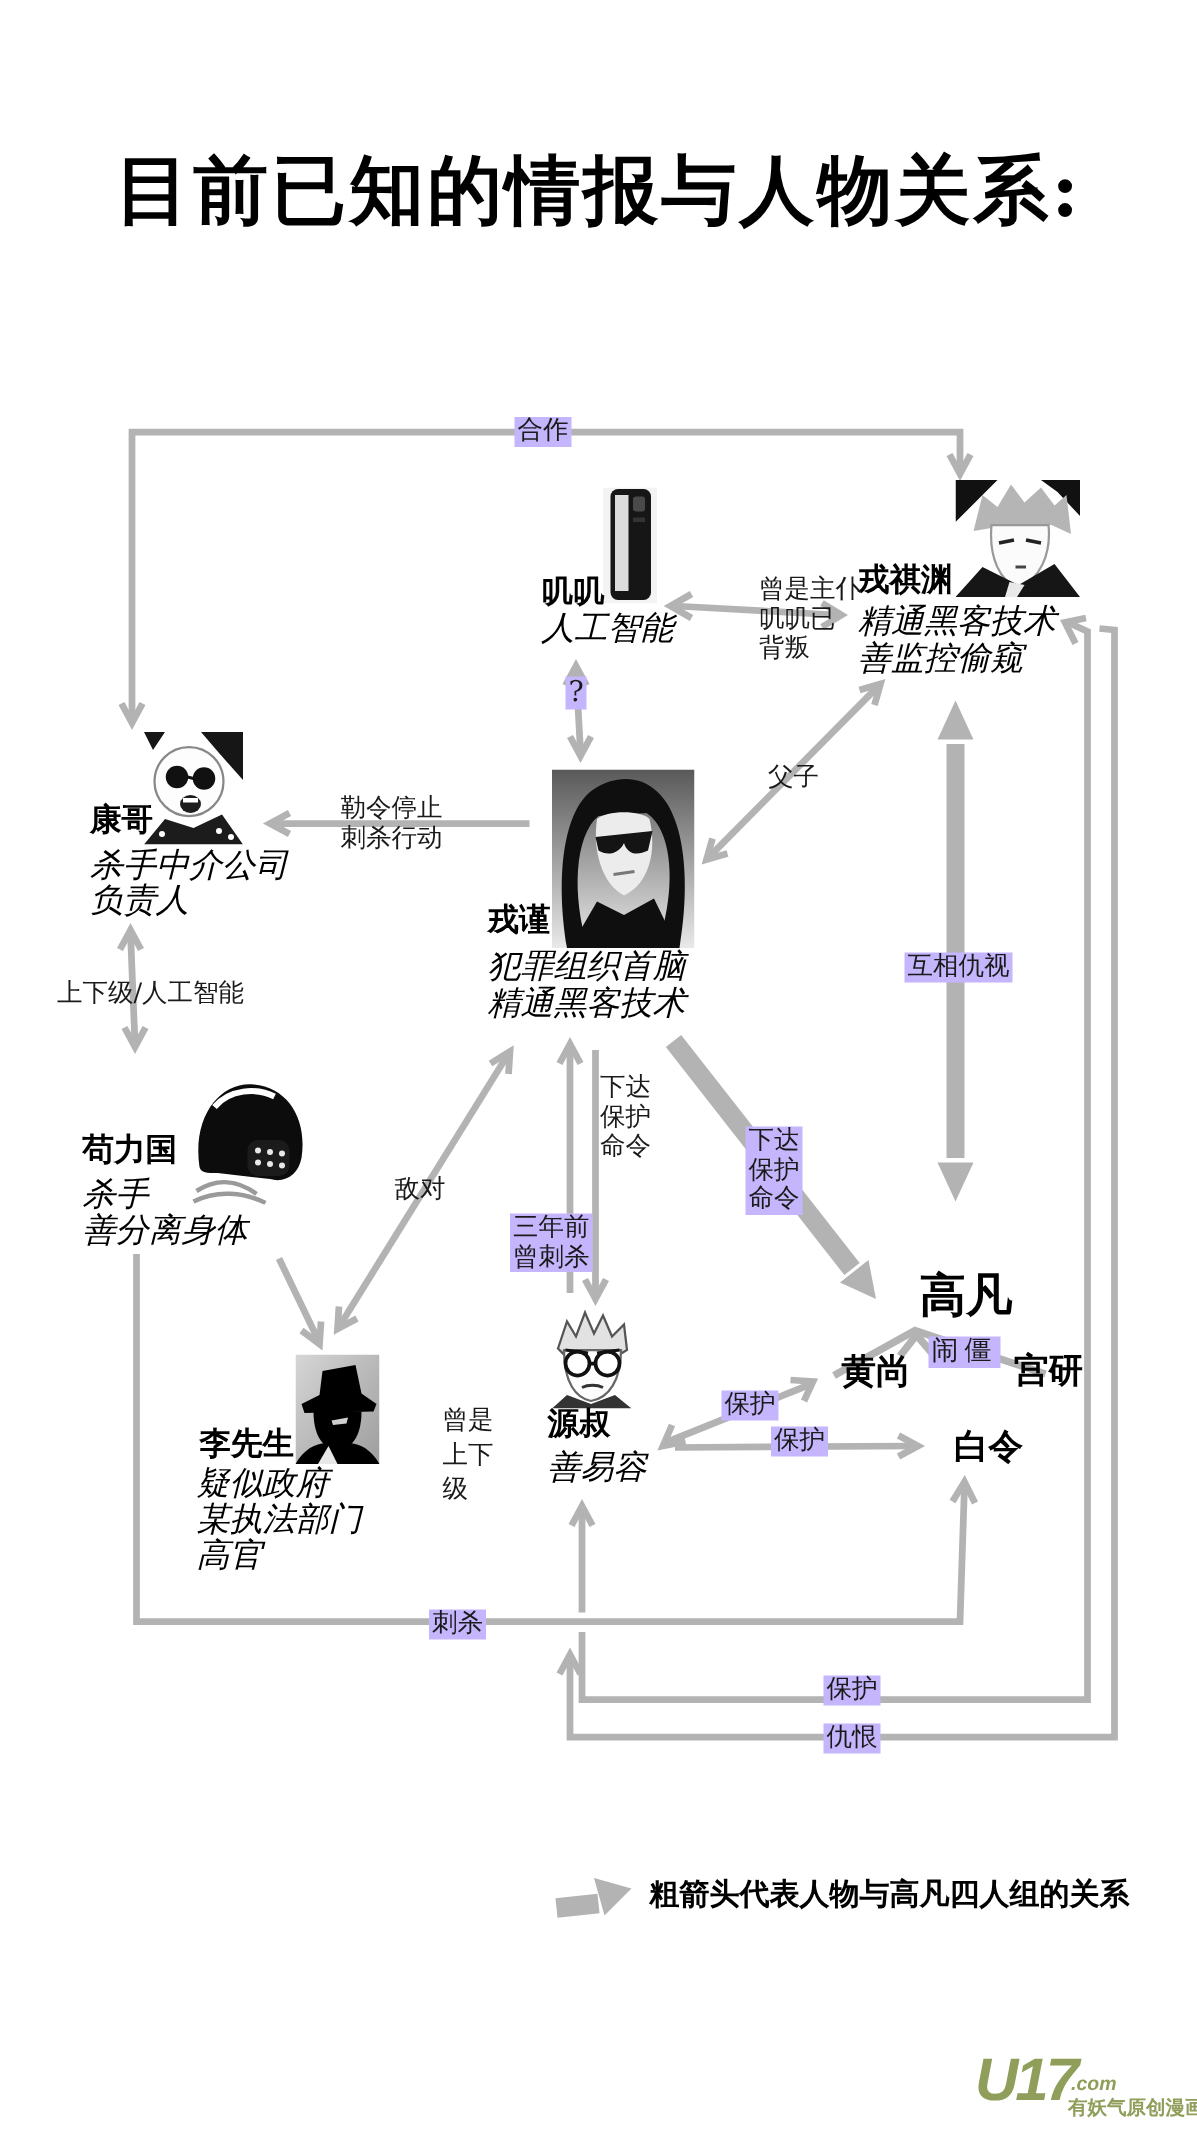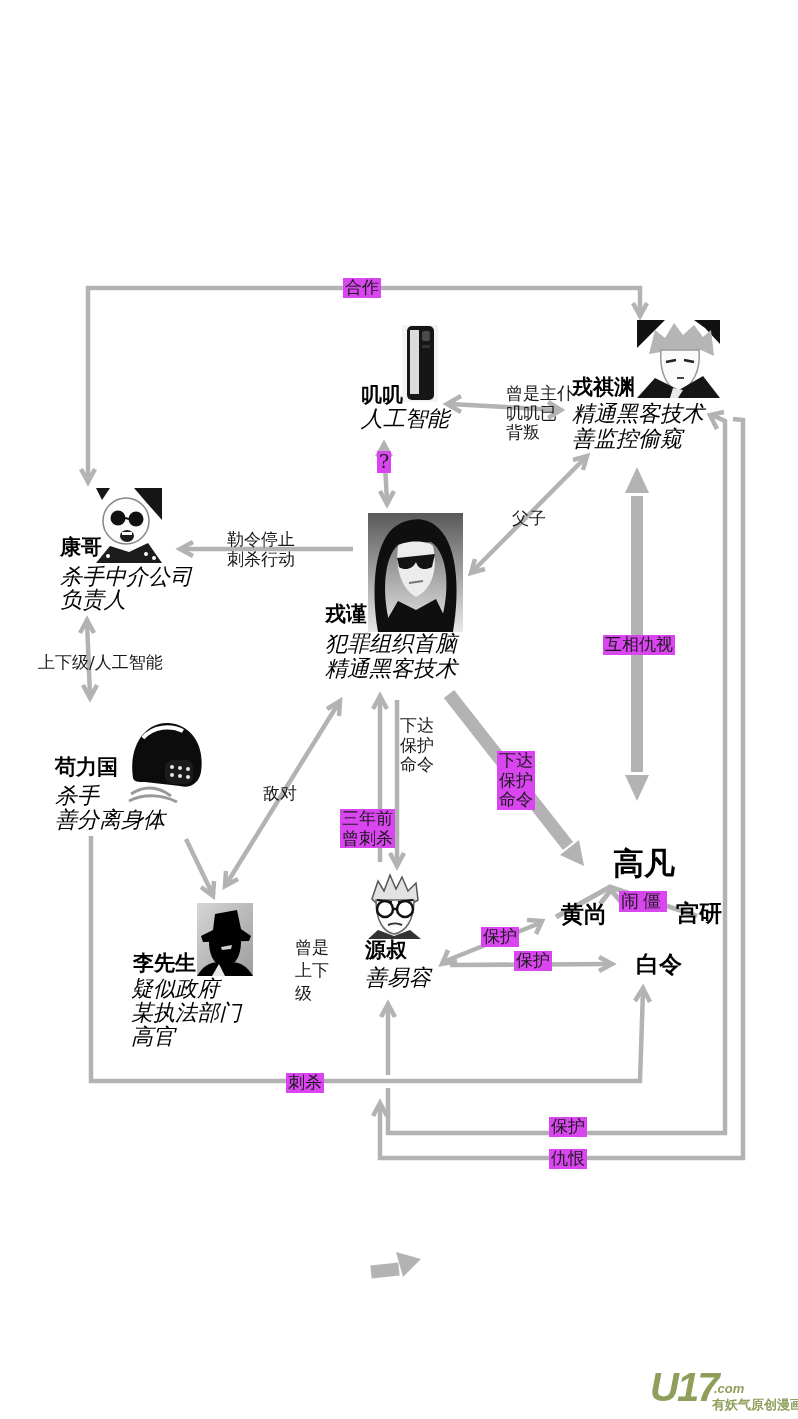--- a/index.html
+++ b/index.html
@@ -7,21 +7,21 @@
           font-family:"Liberation Sans",sans-serif;color:#000;}
   .abs{position:absolute;}
   .title{left:0;top:94px;width:798px;text-align:center;
          font-family:"DejaVu Serif","Liberation Serif",serif;
          font-weight:bold;font-size:50px;letter-spacing:2px;white-space:nowrap;}
   .name{font-weight:bold;font-size:21px;line-height:1.1;white-space:nowrap;}
   .desc{font-size:22px;line-height:1.1;white-space:nowrap;font-style:italic;}
   .lbl{font-family:"DejaVu Serif","Liberation Serif",serif;font-size:17px;
        line-height:1.15;white-space:nowrap;color:#1a1a1a;}
   .lbl span{display:block;}
-  .bg{background:#d946ef;padding:0 2px;}
+  .bg{background:#c4b5fd;padding:0 2px;}
   .gname{font-weight:bold;font-size:23px;white-space:nowrap;}
   .gf{font-size:31px;}
   .legend-text{font-weight:bold;font-size:20px;white-space:nowrap;}
   .wm{color:#8f9e5a;font-style:italic;font-weight:bold;white-space:nowrap;}
   .wm-logo{font-size:40px;letter-spacing:-2px;}
   .wm-small{font-size:13px;letter-spacing:0;}
   svg.lines{position:absolute;left:0;top:0;pointer-events:none;}
   .port{position:absolute;}
   .port svg{display:block;}
 </style>
@@ -93,20 +93,21 @@
 
       <path stroke-width="12" d="M637,496 L637,772"></path>
     </g>
     <g fill="#b3b3b3" stroke="none">
       <polygon points="584,866 560,855 579,840"></polygon>
       <polygon points="637,467 625,493 649,493"></polygon>
       <polygon points="637,801 625,775 649,775"></polygon>
     </g>
   </svg>
 
+  <div class="abs title">目前已知的情报与人物关系:</div>
 
   <div class="port" style="left:402px;top:325px;">
     <svg width="36" height="77" viewBox="0 0 36 77">
       <rect width="36" height="77" fill="#f3f3f3"></rect>
       <rect x="5" y="1" width="27" height="74" rx="5" fill="#161616"></rect>
       <rect x="8" y="5" width="9" height="64" fill="#dcdcdc"></rect>
       <rect x="20" y="6" width="8" height="10" rx="2" fill="#4a4a4a"></rect>
       <rect x="20" y="20" width="8" height="3" fill="#333"></rect>
     </svg>
   </div>
@@ -295,18 +296,19 @@
   <div class="abs lbl bg" style="left:286px;top:1073px;">刺杀</div>
   <div class="abs lbl bg" style="left:549px;top:1117px;">保护</div>
   <div class="abs lbl bg" style="left:549px;top:1149px;">仇恨</div>
 
   <div class="abs" style="left:368px;top:1246px;">
     <svg width="58" height="34" viewBox="0 0 58 34">
       <path d="M3,26 L31,23" stroke="#b3b3b3" stroke-width="13" fill="none"></path>
       <polygon points="53,13 28,6 35,31" fill="#b3b3b3"></polygon>
     </svg>
   </div>
+  <div class="abs legend-text" style="left:433px;top:1249px;">粗箭头代表人物与高凡四人组的关系</div>
 
   <div class="abs wm wm-logo" style="left:650px;top:1365px;">U17</div>
   <div class="abs wm wm-small" style="left:714px;top:1381px;text-align:right;">.com</div>
   <div class="abs wm wm-small" style="left:712px;top:1396px;font-style:normal;">有妖气原创漫画</div>
 
 </div>
 
 </body></html>

